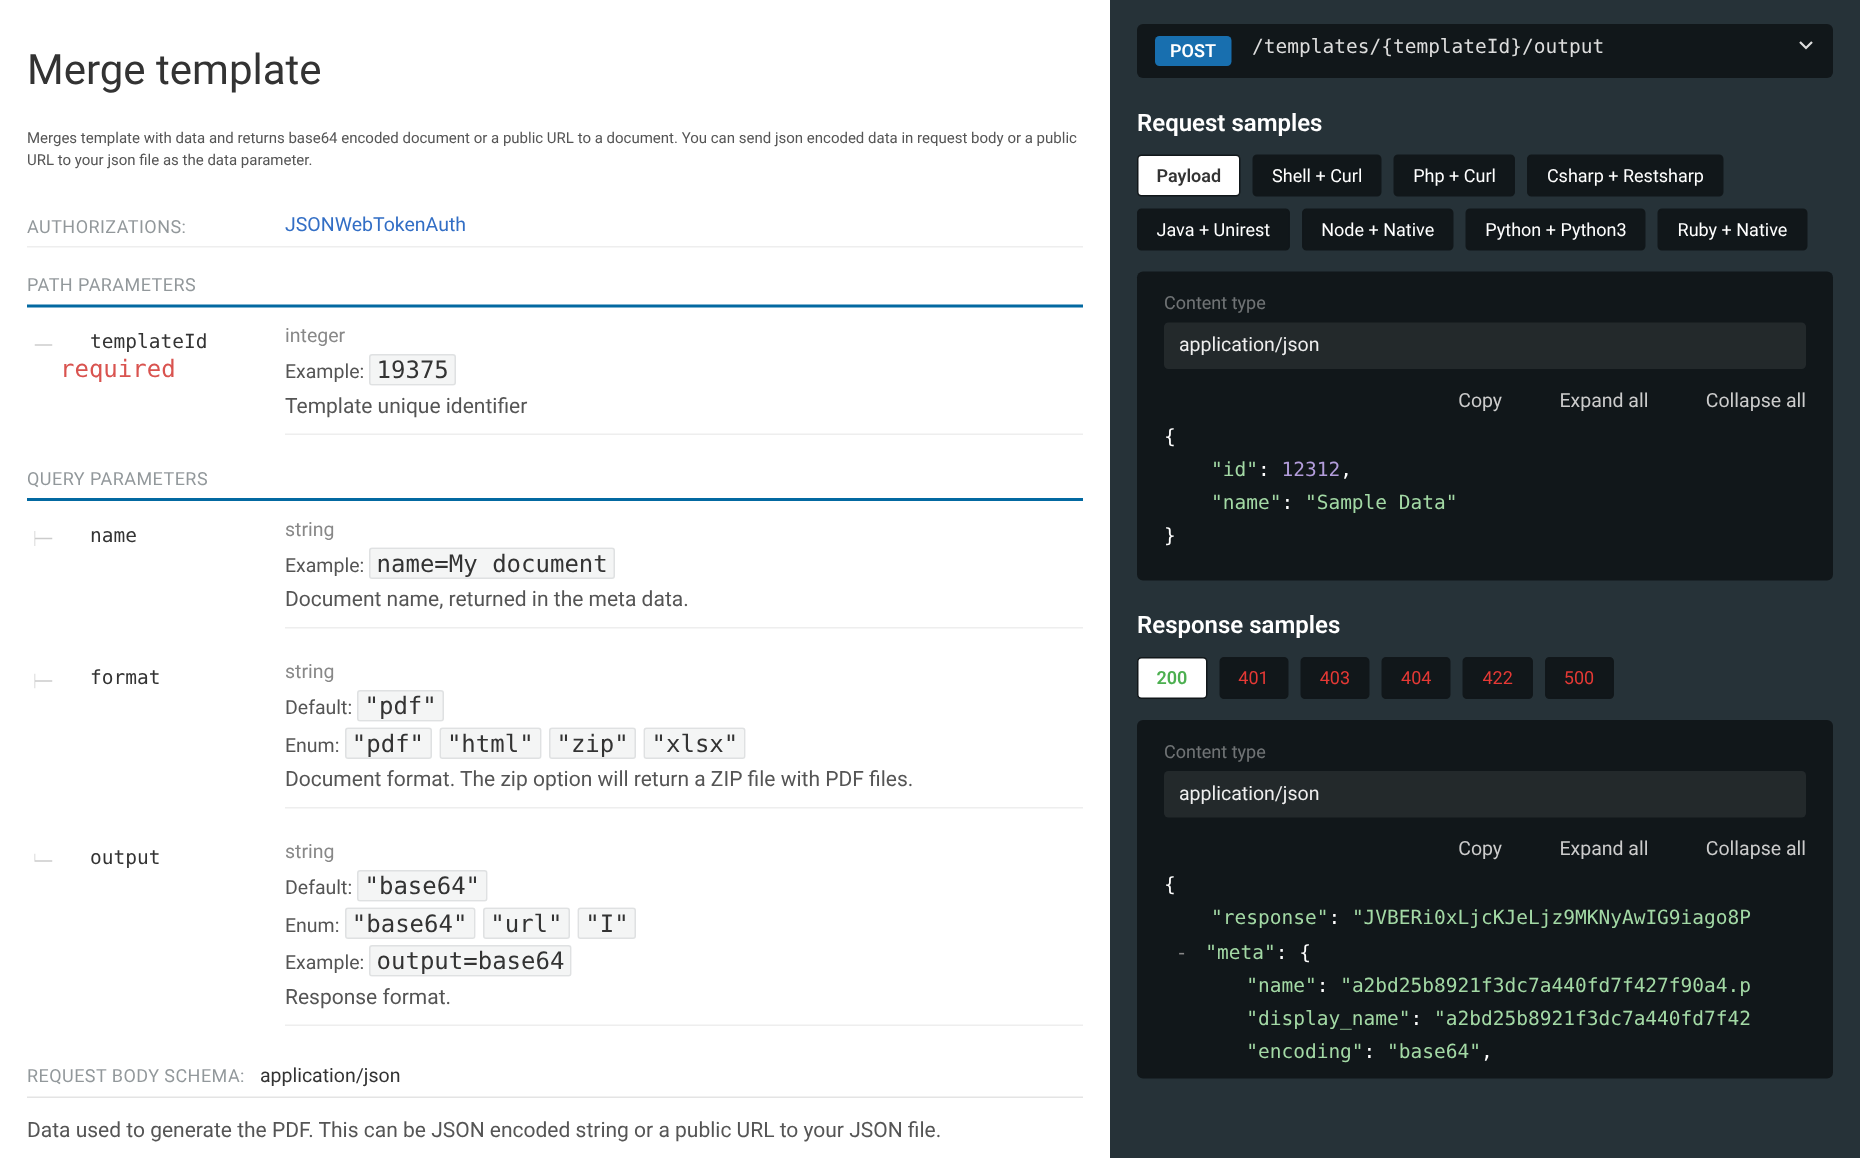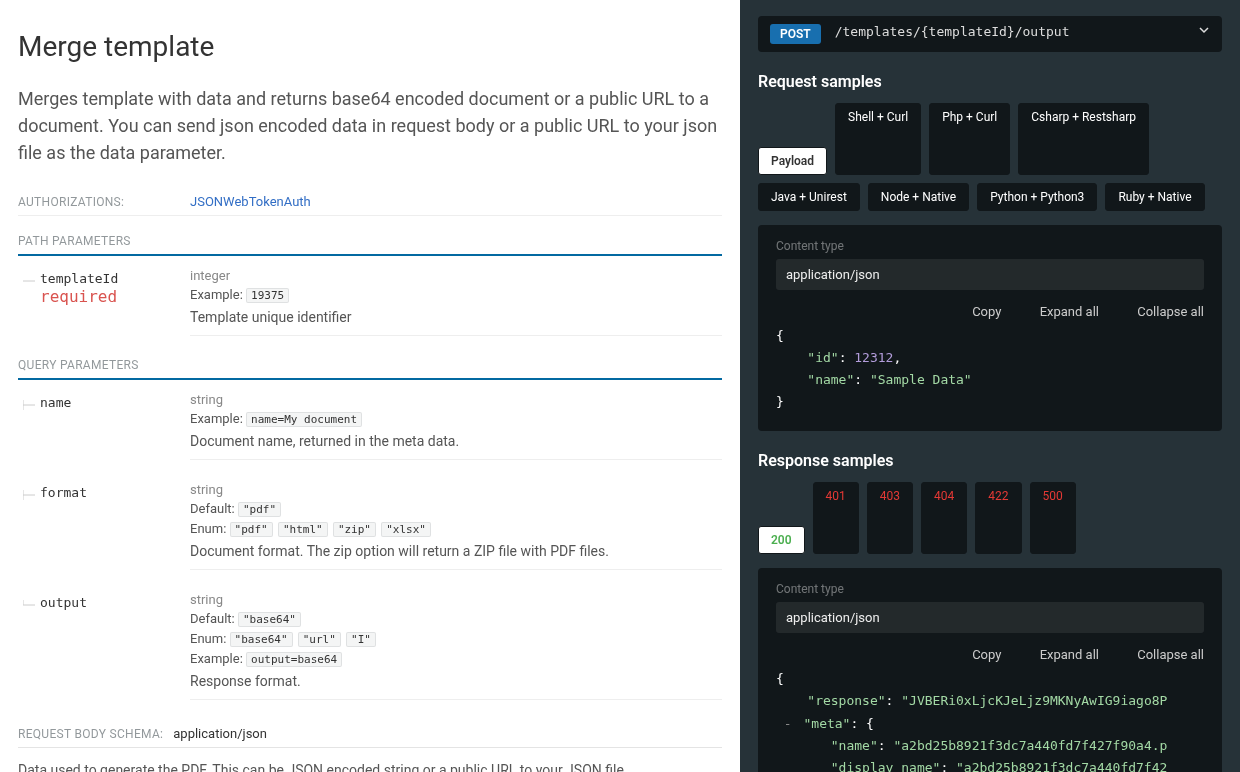--- a/index.html
+++ b/index.html
@@ -25,21 +25,21 @@
   overflow-y: auto;
   font-size: 13px;
 }
 h1 {
   font-size: 28px;
   font-weight: 400;
   color: #333;
   margin-bottom: 22px;
 }
 .description {
-  font-size: 18px;
+  font-size: 10px;
   line-height: 1.5;
   color: #555;
   margin-bottom: 28px;
 }
 .auth-row {
   display: flex;
   align-items: center;
   font-size: 12px;
   padding-bottom: 6px;
   border-bottom: 1px solid #eee;
@@ -81,20 +81,21 @@
   flex-direction: column;
   align-items: center;
   padding-top: 8px;
 }
 .tree svg { display: block; }
 .param-name {
   font-family: Menlo, Monaco, Consolas, monospace;
   font-size: 13px;
   color: #333;
   word-break: break-word;
+  margin-left: 20px;
 }
 .required {
   font-family: Menlo, Monaco, Consolas, monospace;
   font-size: 16px;
   color: #d9534f;
   display: block;
 }
 .param-right {
   flex: 1;
   border-bottom: 1px solid #eee;
@@ -108,21 +109,21 @@
 }
 .meta-line {
   font-size: 13px;
   color: #555;
   margin-bottom: 4px;
 }
 .code-chip {
   background: rgba(38,50,56,0.05);
   border: 1px solid rgba(38,50,56,0.1);
   font-family: Menlo, Monaco, Consolas, monospace;
-  font-size: 11px;
+  font-size: 16px;
   padding: 0 4px;
   border-radius: 2px;
   color: #333;
   display: inline-block;
   margin-right: 2px;
 }
 .desc {
   font-size: 14px;
   color: #555;
   margin-top: 6px;
@@ -185,21 +186,20 @@
   font-size: 12px;
   padding: 6px 12px;
   border-radius: 3px;
   cursor: pointer;
   white-space: nowrap;
 }
 .tab.active {
   background: #fff;
   color: #333;
   font-weight: 600;
-  margin-top: 44px;
 }
 .tab.error { color: #e53935; }
 .tab.ok { color: #4caf50; font-weight: 600; }
 .sample-box {
   background: #11171a;
   border-radius: 4px;
   padding: 14px 18px 18px 18px;
   margin-bottom: 20px;
 }
 .ct-label {

